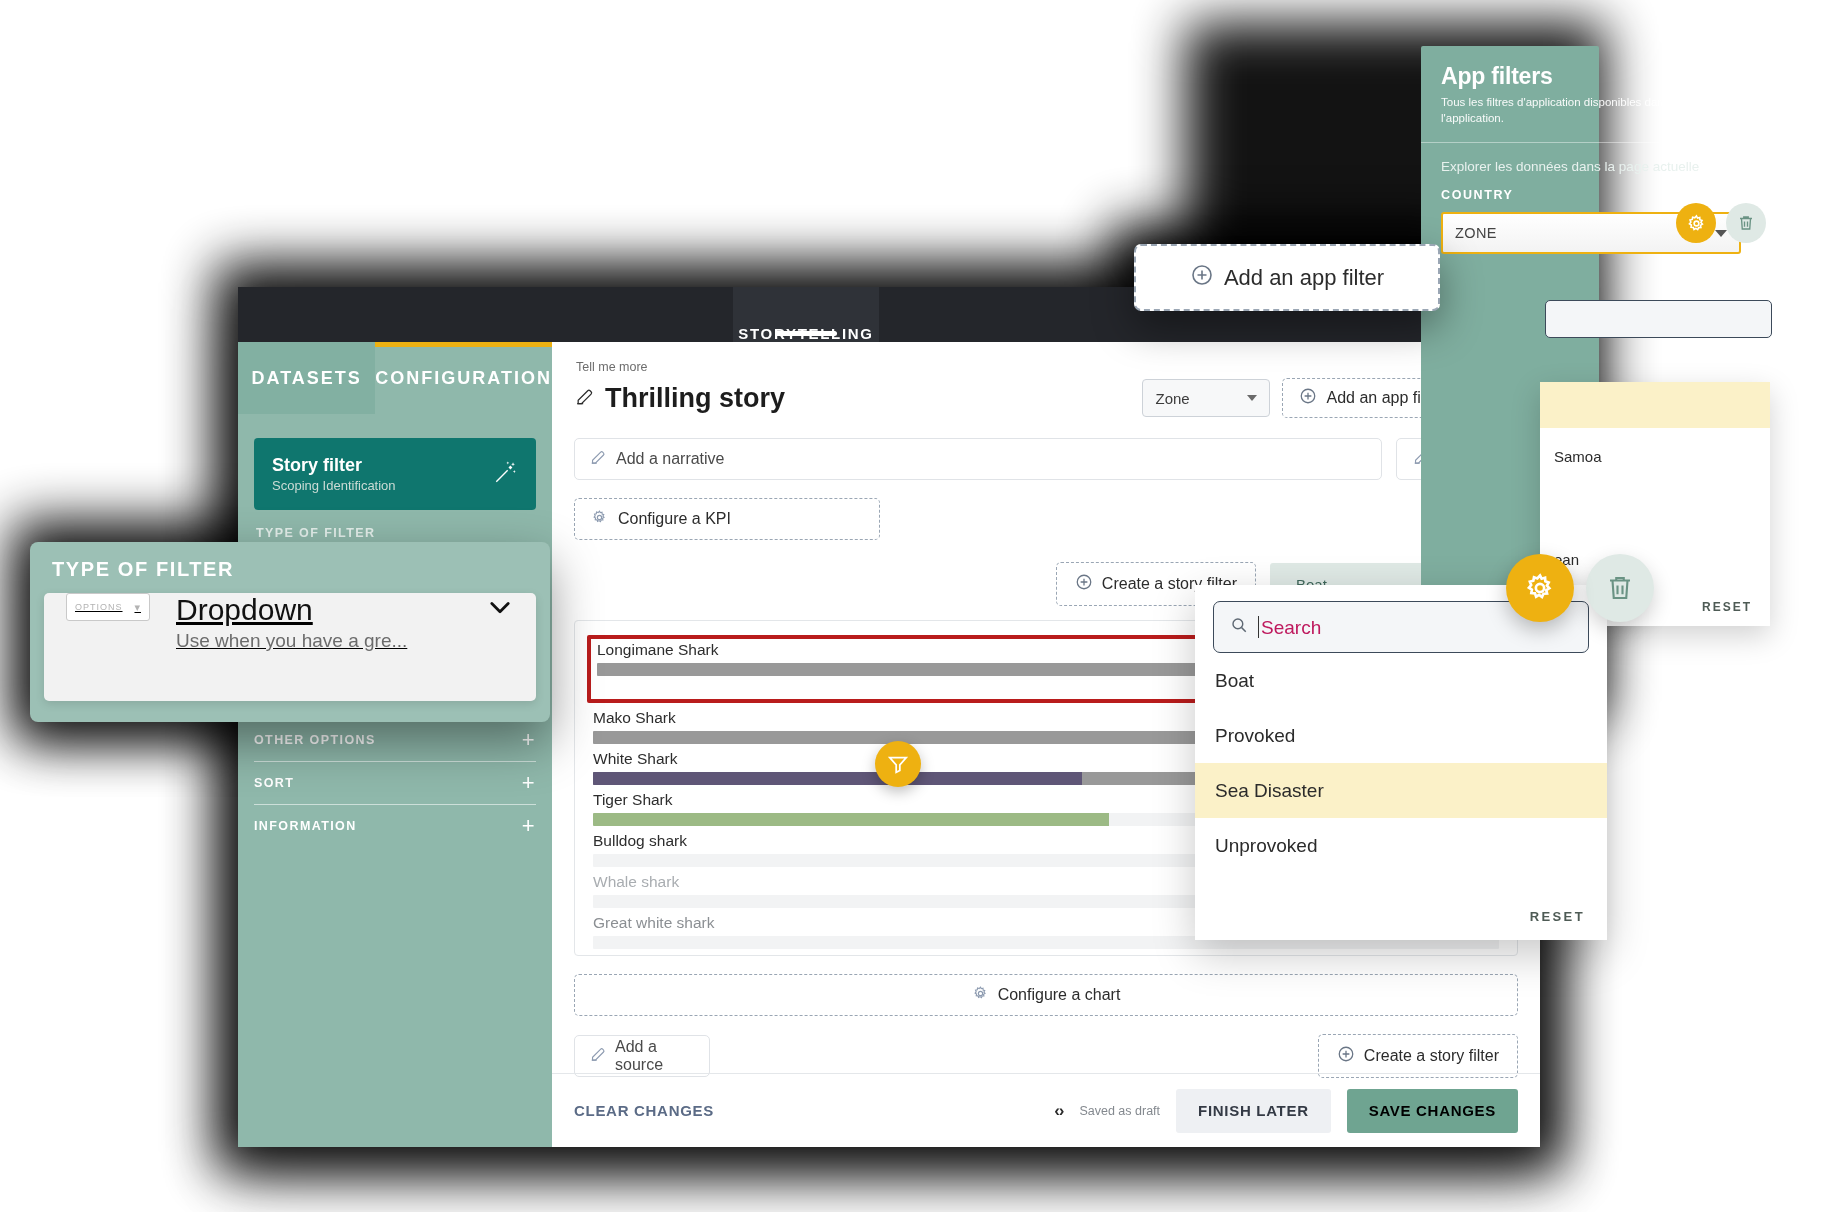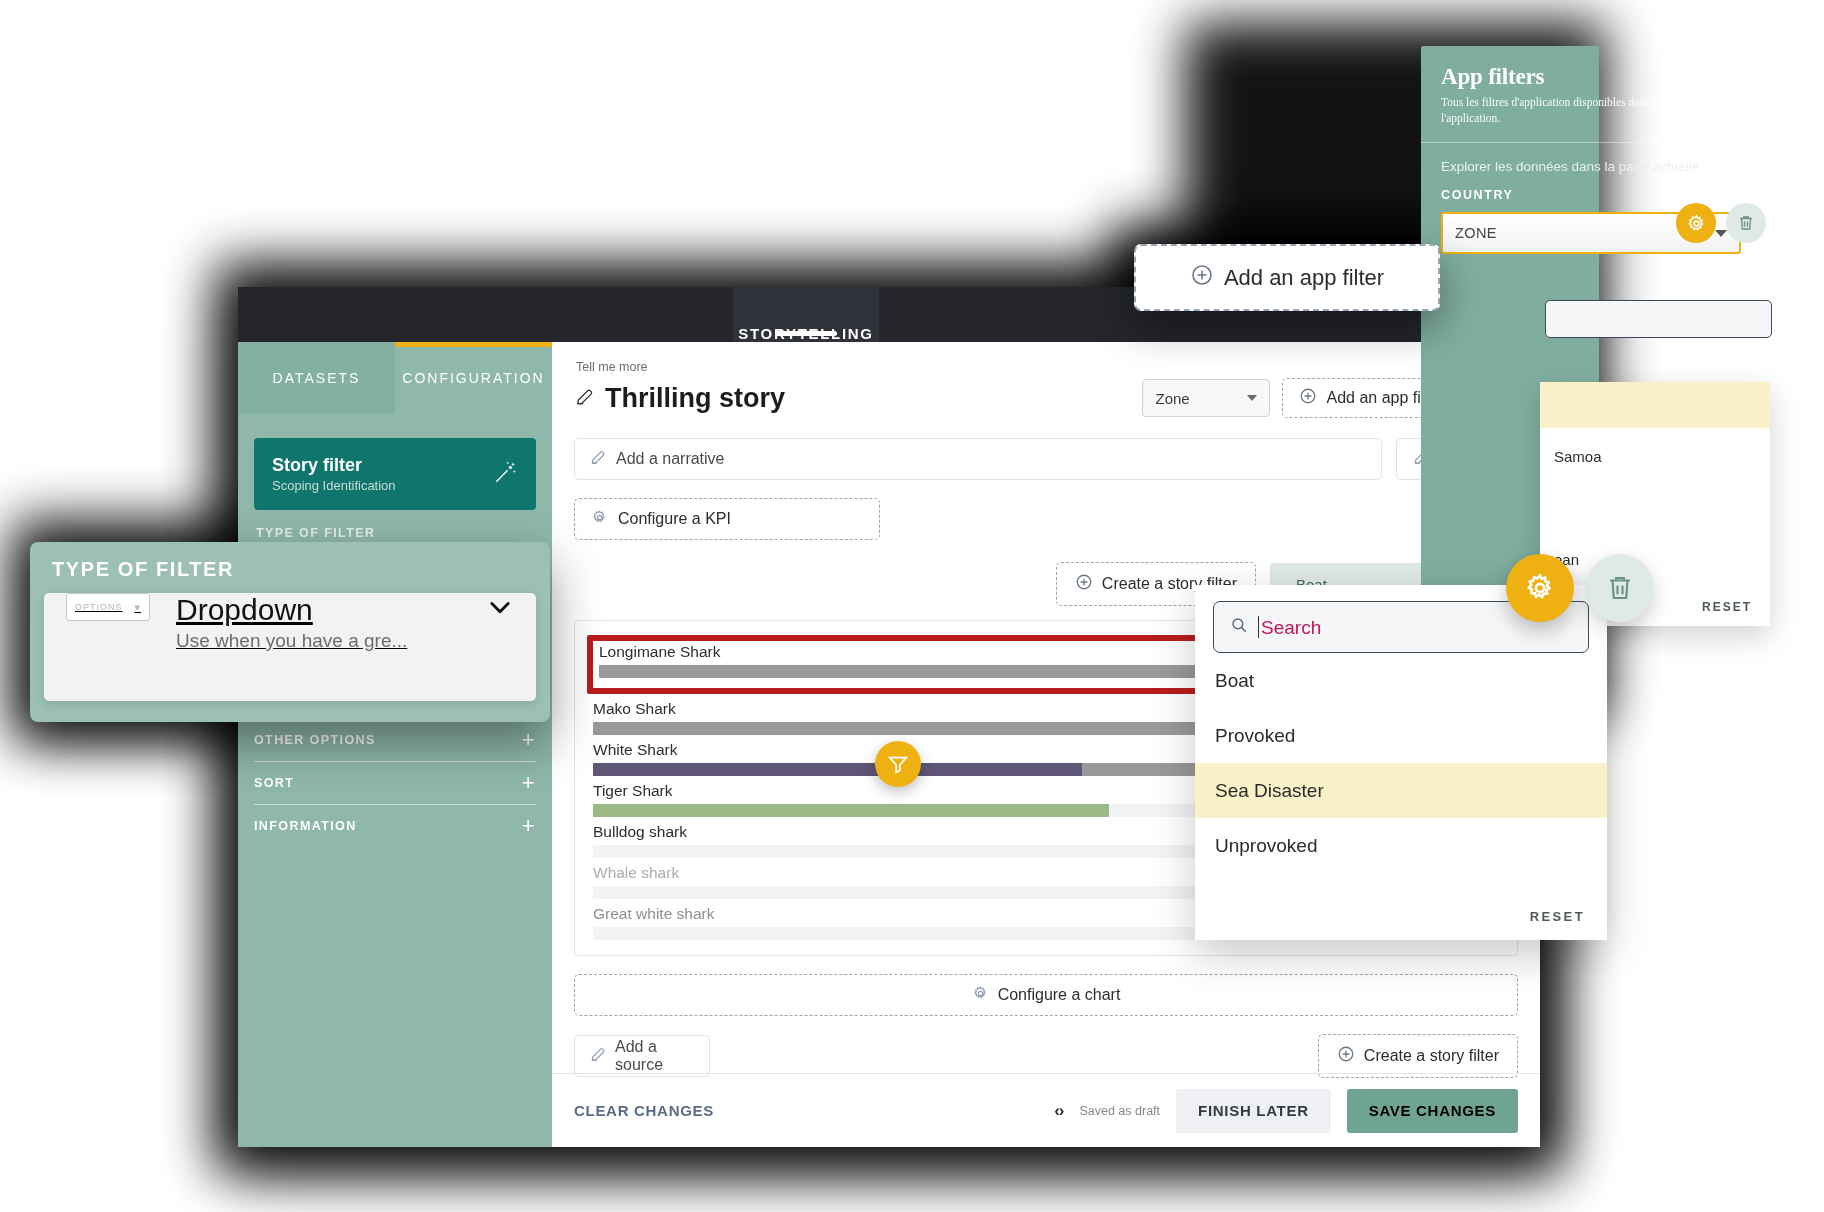--- a/index.html
+++ b/index.html
@@ -9,21 +9,21 @@
     font-family:"Liberation Sans","DejaVu Sans",sans-serif;
     -webkit-font-smoothing:antialiased;
   }
   .stage{position:absolute;inset:0;}
 
   
   #app-filters-panel{
     position:absolute;left:1421px;top:46px;width:178px;height:600px;
     background:#7fae9f;border-radius:2px;z-index:30;
   }
-  #app-filters-panel .af-head{padding:18px 8px 16px 20px;position:relative;font-family:Liberation Serif, serif;}
+  #app-filters-panel .af-head{padding:18px 8px 16px 20px;position:relative;}
   .af-title{font-size:23px;font-weight:700;color:#fff;letter-spacing:-.2px;line-height:1.1;}
   .af-sub{font-size:11.5px;color:#ffffff;opacity:.95;margin-top:6px;line-height:1.35;width:230px;}
   .af-close{position:absolute;right:-140px;top:22px;width:22px;height:22px;cursor:pointer;}
   .af-close svg{display:block;}
   .af-rule{height:1px;background:rgba(255,255,255,.42);margin:0 0 0 0;width:340px;}
   .af-body{padding:16px 20px 0 20px;}
   .af-explore{font-size:13.5px;color:#e8f1ee;margin-bottom:14px;white-space:nowrap;}
   .af-label{font-size:12.5px;letter-spacing:1.6px;font-weight:700;color:#ffffff;}
   .af-reset-sm{position:absolute;font-size:11px;letter-spacing:1.6px;font-weight:700;color:#ffffff;}
   .af-select{
@@ -75,21 +75,21 @@
     width:62px;height:5px;background:#fff;border-radius:3px;
   }
 
   #win-body{display:flex;height:805px;}
 
   
   #sidebar{width:314px;background:#8fb8ab;position:relative;flex:0 0 314px;}
   .side-tabs{display:flex;height:72px;}
   .side-tab{
     flex:1;display:flex;align-items:center;justify-content:center;color:#fff;
-    font-size:14px;letter-spacing:2px;font-weight:400;position:relative;cursor:pointer;
+    font-size:18px;letter-spacing:2px;font-weight:700;position:relative;cursor:pointer;
   }
   #side-tab-datasets{background:#82b0a2;}
   #side-tab-configuration{background:#8fb8ab;}
   #side-tab-configuration .topline{position:absolute;top:0;left:0;right:0;height:5px;background:#eeb111;}
   .story-card{
     margin:24px 16px 0 16px;height:72px;background:#0f766e;border-radius:4px;
     display:flex;align-items:center;justify-content:space-between;padding:0 18px;
   }
   .story-card .sc-title{color:#fff;font-size:18px;font-weight:700;line-height:1.2;}
   .story-card .sc-sub{color:#cbdcd5;font-size:13px;margin-top:2px;}
@@ -147,21 +147,21 @@
     position:absolute;width:36px;height:36px;border-radius:50%;display:flex;align-items:center;
     justify-content:center;
   }
 
   
   #chart-panel{
     margin-top:14px;border:1px solid #e3e6e9;border-radius:4px;background:#fff;
     height:336px;padding:18px 18px 0 18px;box-sizing:border-box;position:relative;
   }
   .chart-row{margin-bottom:6px;}
-  .chart-row.first{border:6px solid #b91c1c;border-radius:2px;padding:2px 6px 10px 6px;margin:-4px -6px 6px -6px;}
+  .chart-row.first{border:4px solid #b91c1c;border-radius:2px;padding:2px 6px 23px 6px;margin:-4px -6px 6px -6px;}
   .chart-label{font-size:15.5px;color:#2d2d2d;margin-bottom:4px;}
   .chart-track{height:13px;background:#f2f3f4;border-radius:1px;position:relative;overflow:hidden;}
   .chart-fill{position:absolute;left:0;top:0;bottom:0;}
   #chart-fab{
     position:absolute;left:300px;top:120px;width:46px;height:46px;border-radius:50%;
     background:#eeb111;display:flex;align-items:center;justify-content:center;
     box-shadow:0 5px 14px rgba(0,0,0,.25);
   }
 
   #configure-chart{margin-top:18px;height:42px;width:100%;box-sizing:border-box;}

